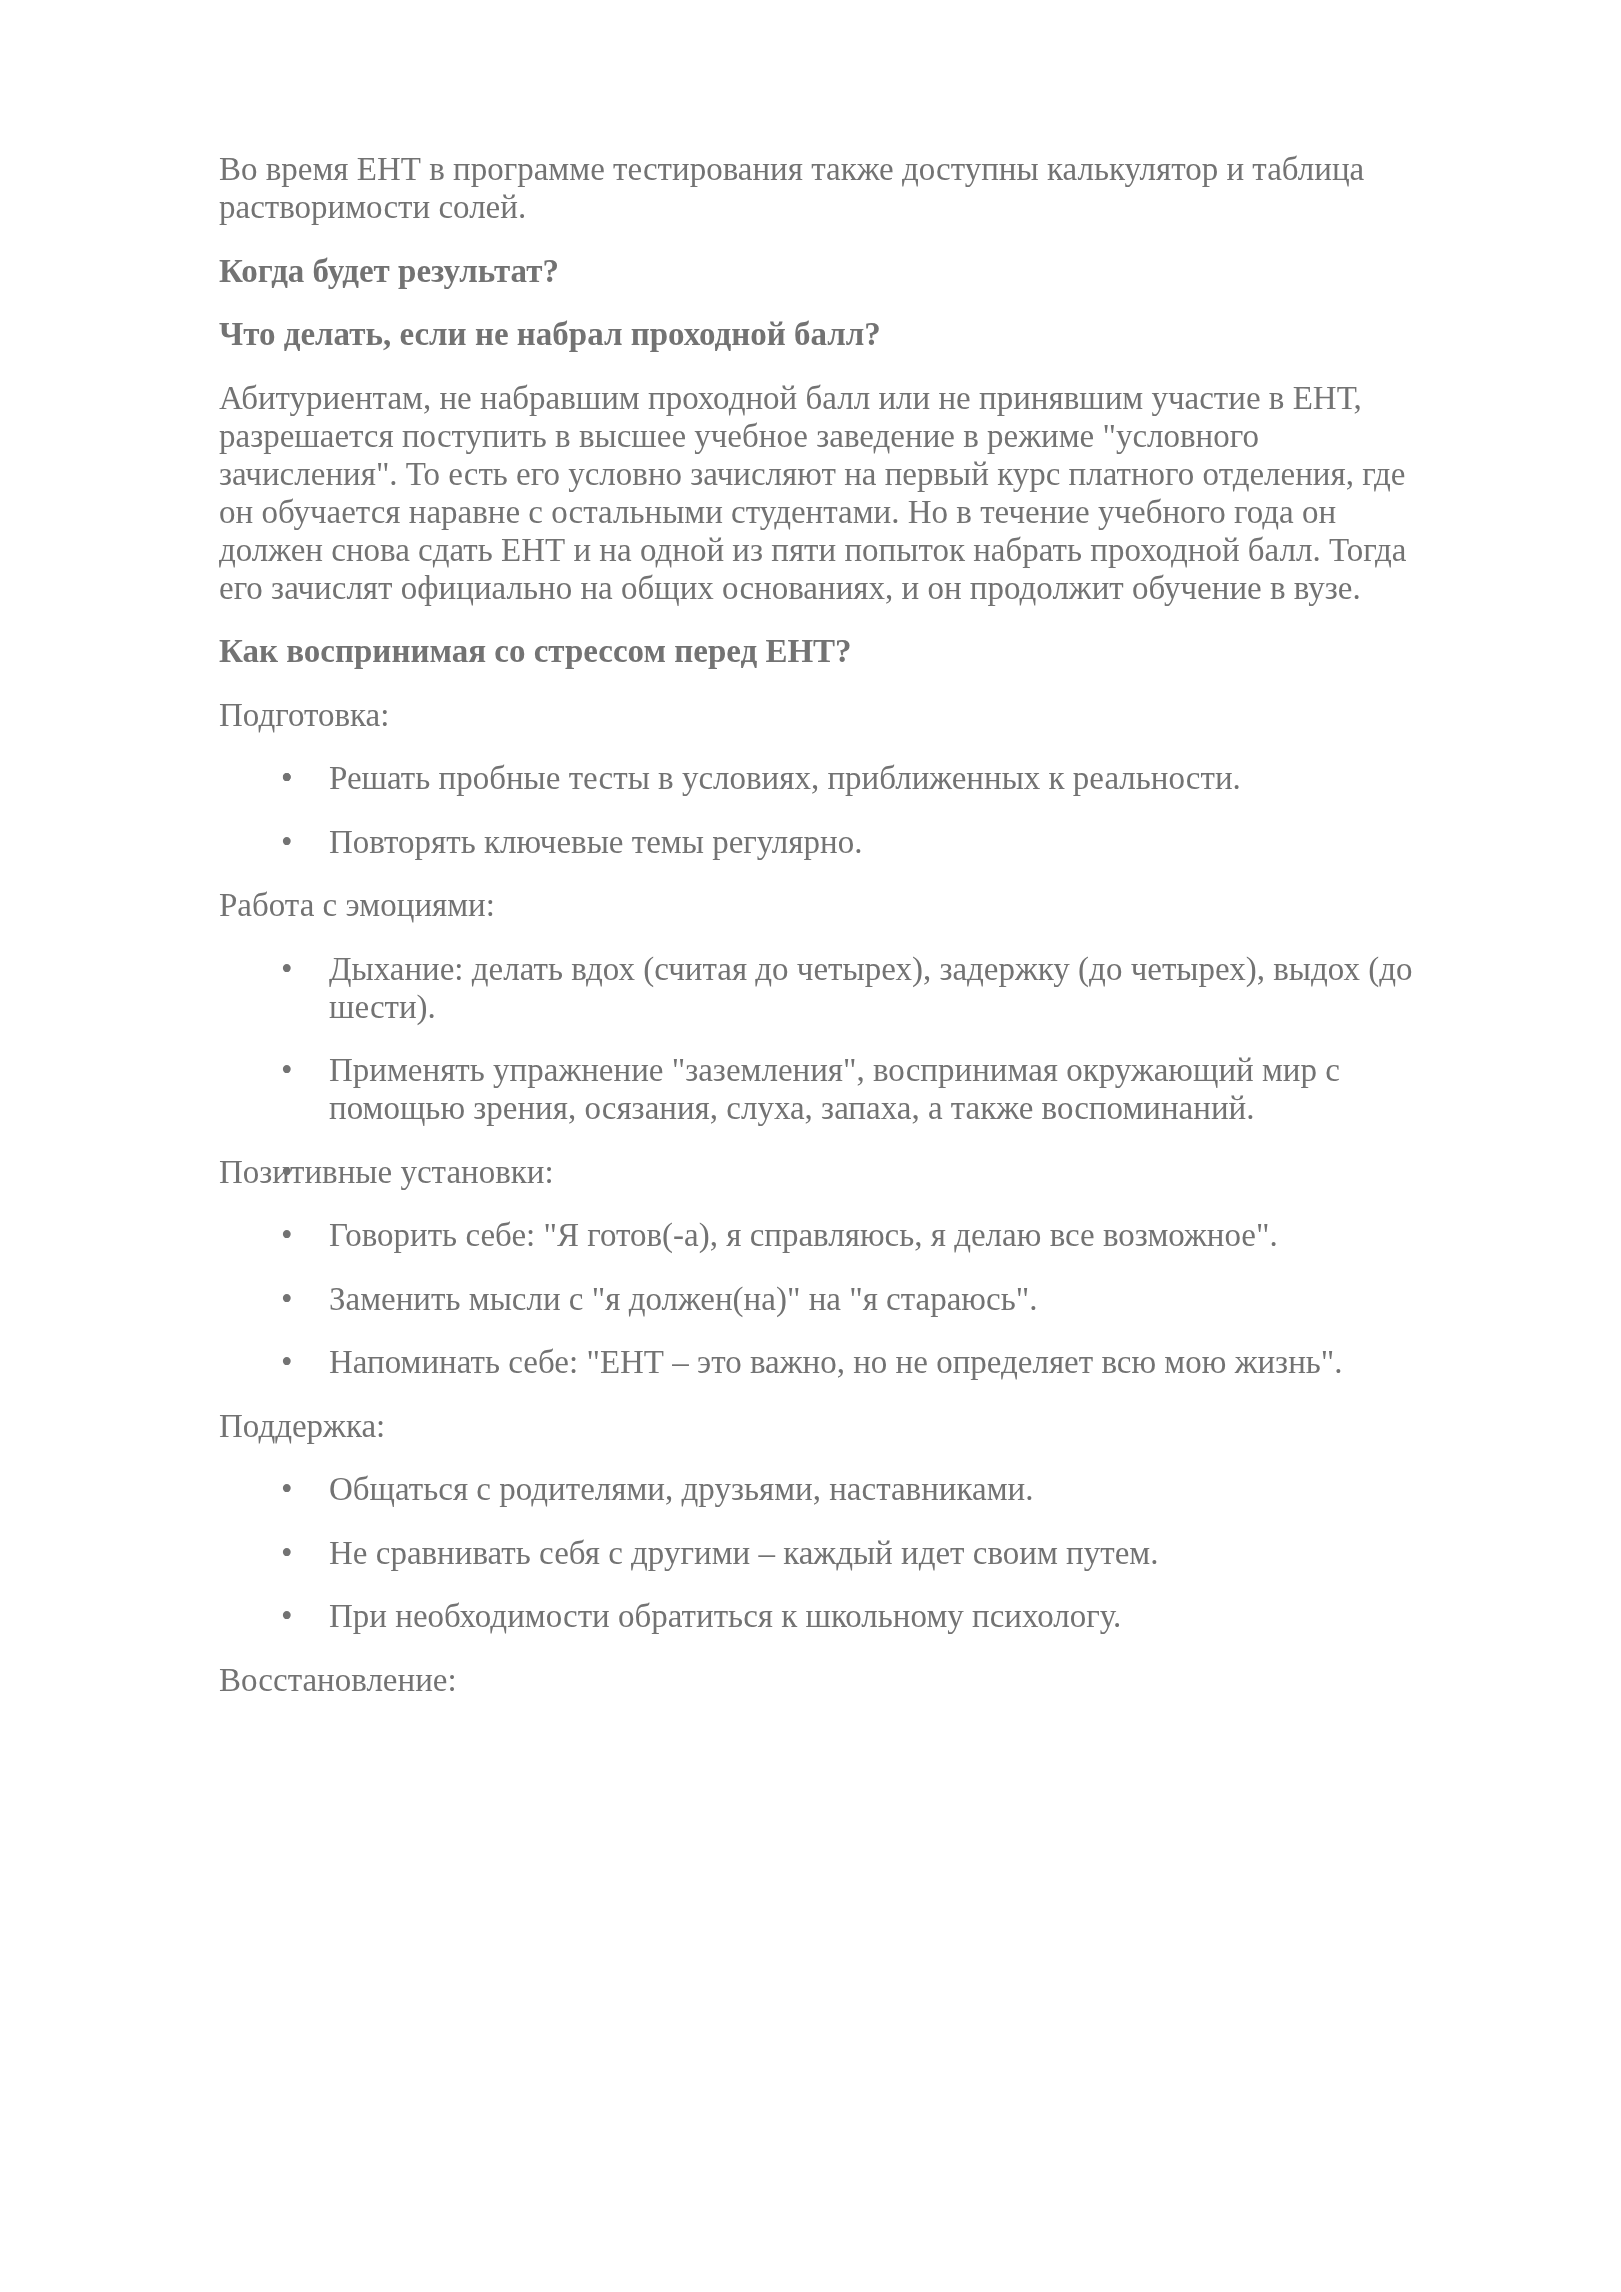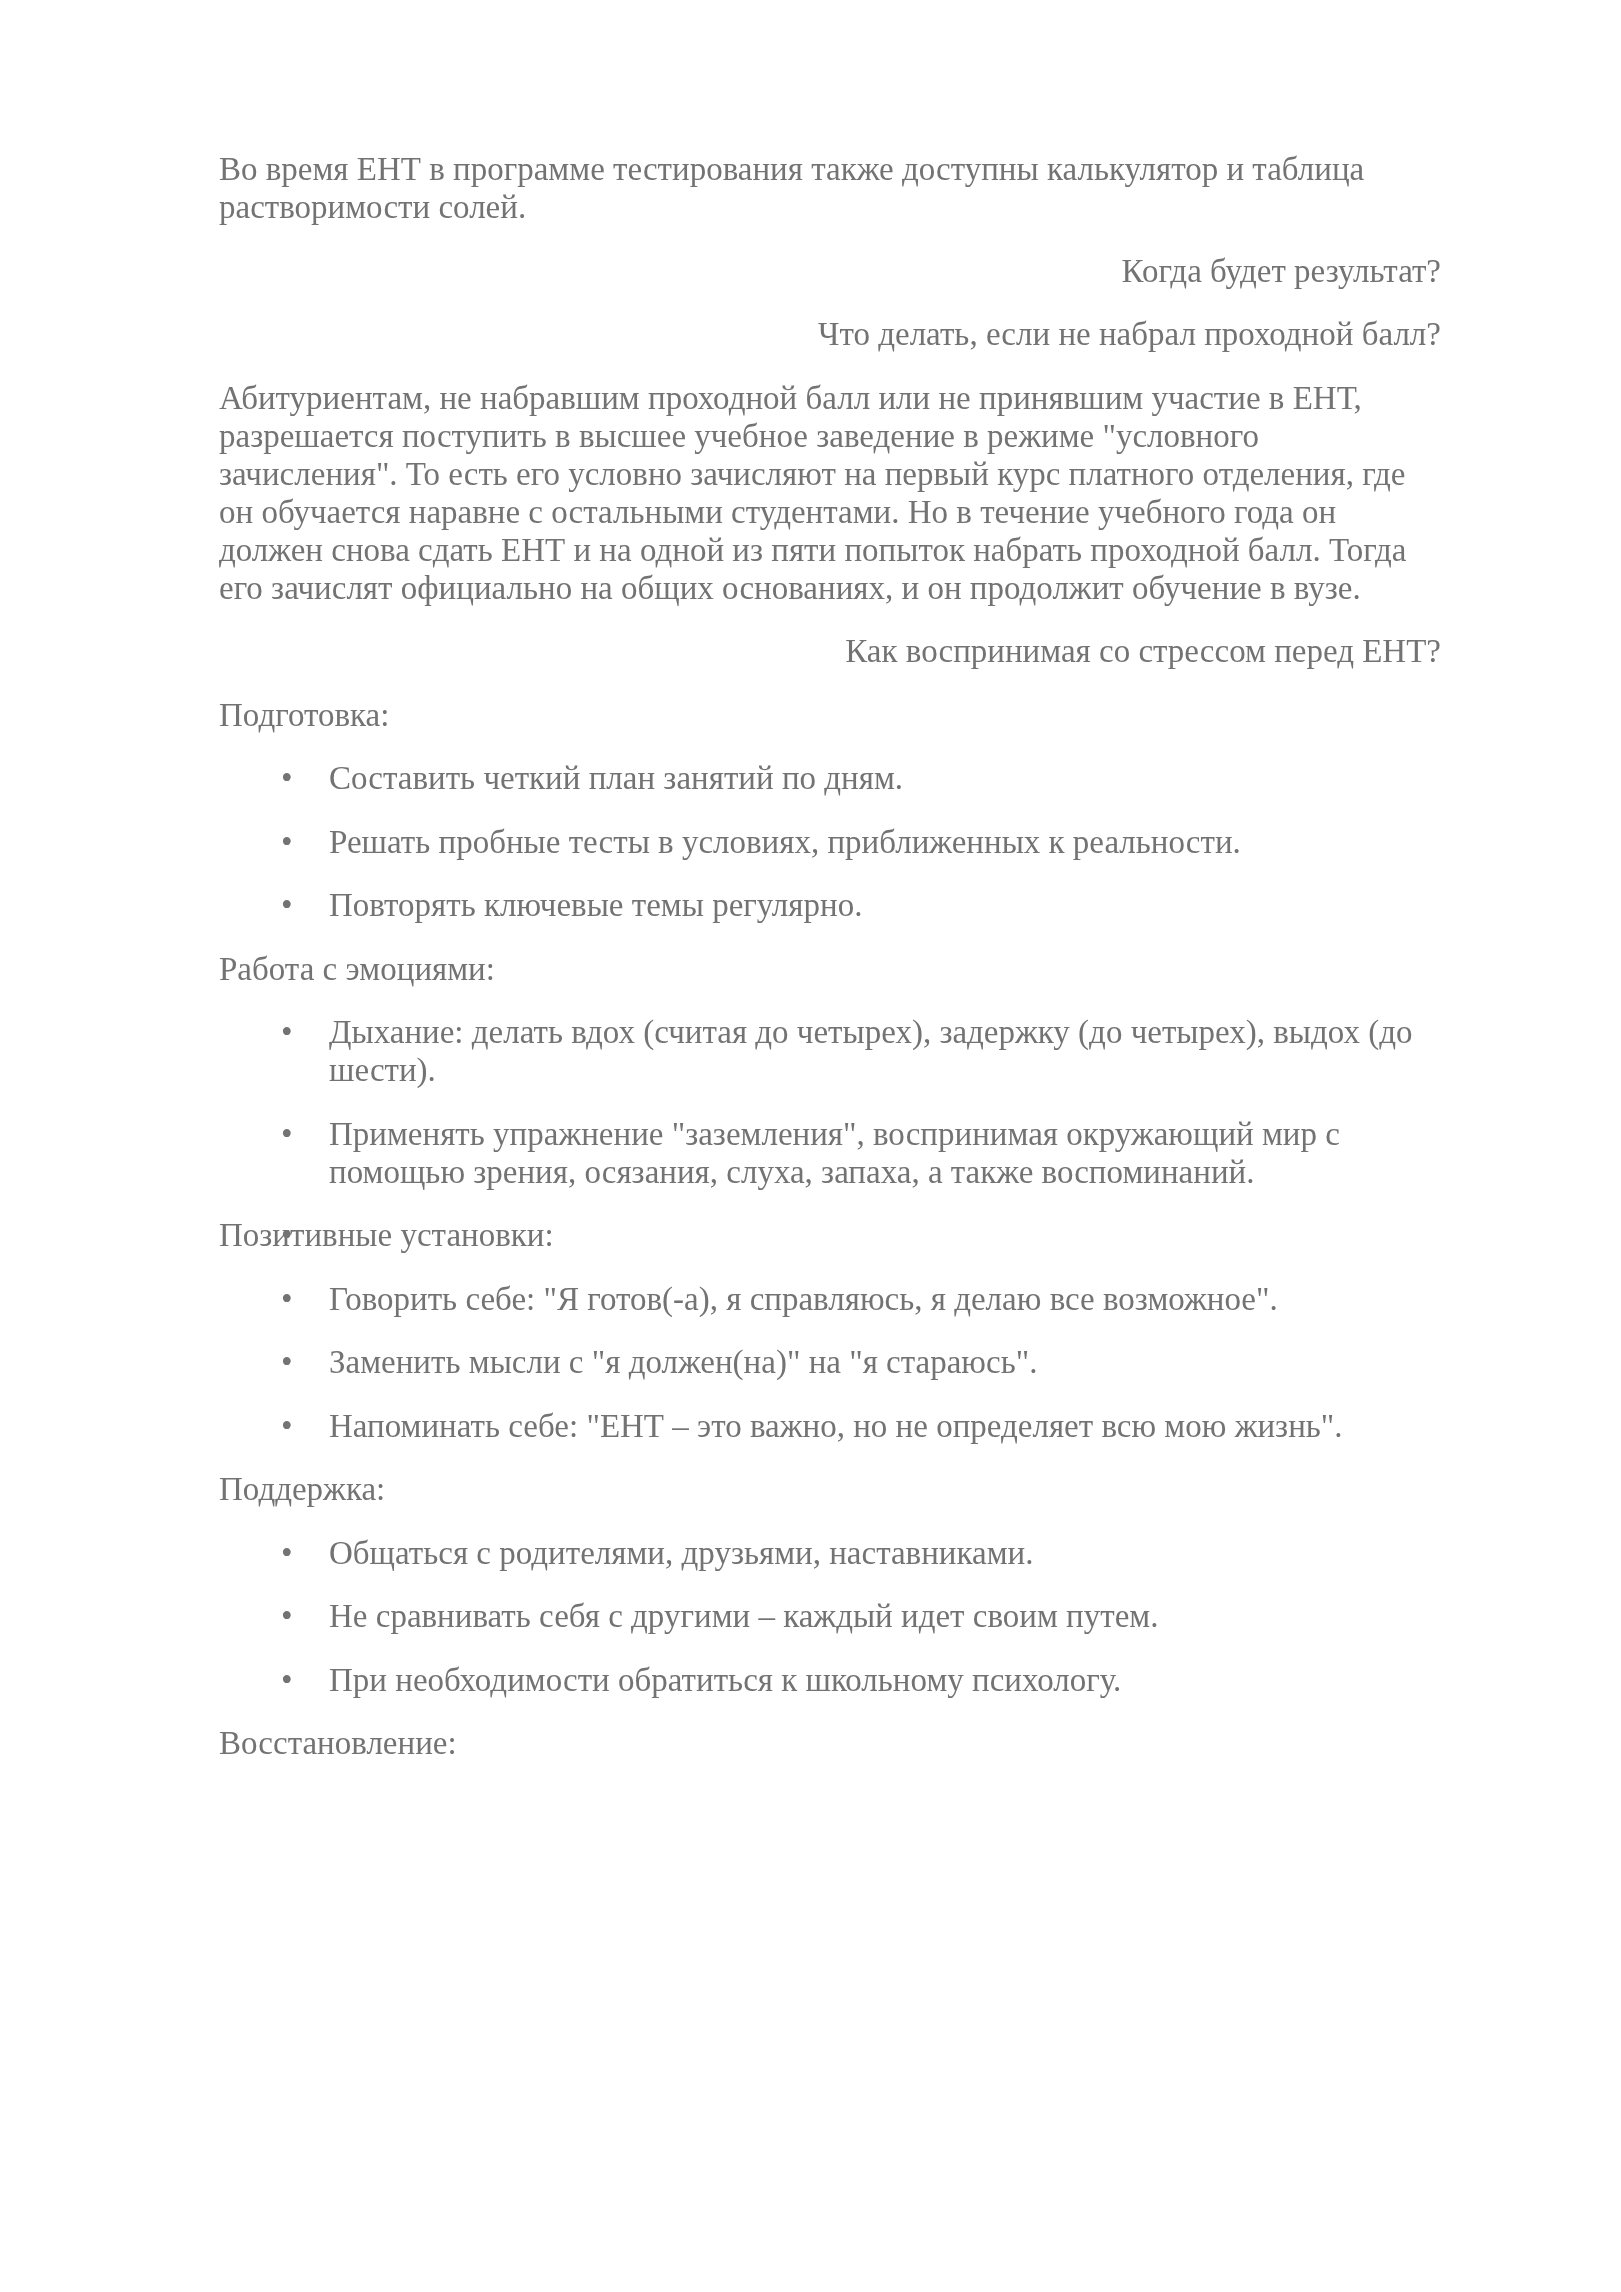--- a/index.html
+++ b/index.html
@@ -17,23 +17,22 @@
     font-family: "Liberation Serif", "DejaVu Serif", serif;
     font-size: 33px;
     line-height: 38px;
     padding: 150px 180px 0 219px;
     overflow: hidden;
   }
   .para {
     margin: 0 0 25.5px 0;
   }
   .heading {
-    font-weight: normal;
+    font-weight: bold;
     margin: 0 0 25.5px 0;
-    text-align: right;
   }
   ul.blist {
     list-style: none;
     margin: 0;
     padding: 0;
   }
   ul.blist li {
     position: relative;
     padding-left: 110px;
     margin: 0 0 25.5px 0;
@@ -60,21 +59,20 @@
 
   <p class="para">Абитуриентам, не набравшим проходной балл или не принявшим участие в ЕНТ, разрешается поступить в высшее учебное заведение в режиме "условного зачисления". То есть его условно зачисляют на первый курс платного отделения, где он обучается наравне с остальными студентами. Но в течение учебного года он должен снова сдать ЕНТ и на одной из пяти попыток набрать проходной балл. Тогда его зачислят официально на общих основаниях, и он продолжит обучение в вузе.</p>
 
   <p class="heading">Как воспринимая со стрессом перед ЕНТ?</p>
 
   <p class="para">Подготовка:</p>
 
   <ul class="blist">
     <li class="item">
       <span class="bullet">•</span>
-      <span>Составить четкий план занятий по дням.</span>
     </li>
     <li class="item">
       <span class="bullet">•</span>
       <span>Решать пробные тесты в условиях, приближенных к реальности.</span>
     </li>
     <li class="item">
       <span class="bullet">•</span>
       <span>Повторять ключевые темы регулярно.</span>
     </li>
   </ul>

